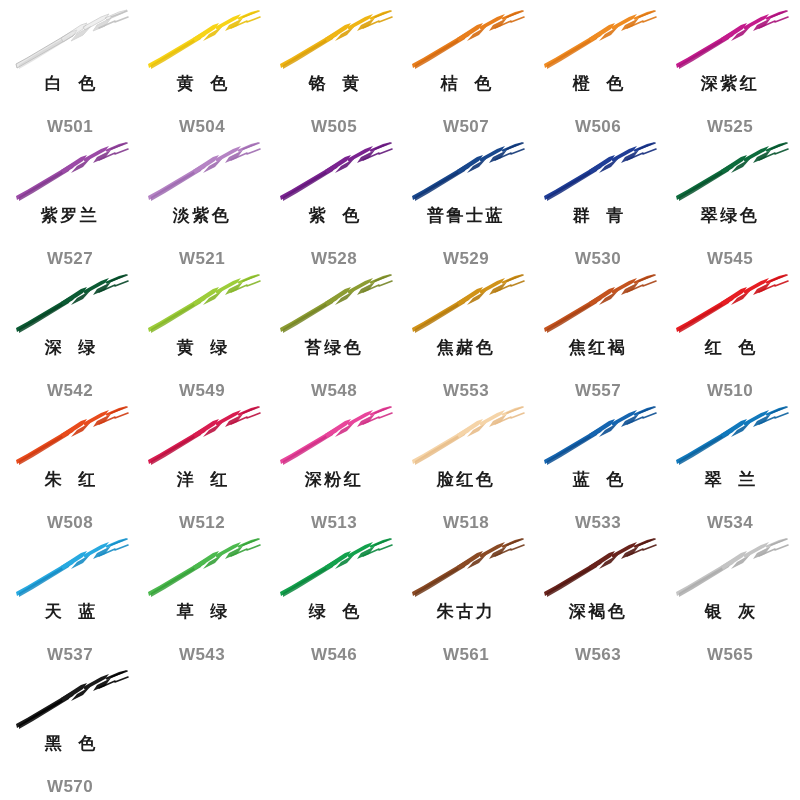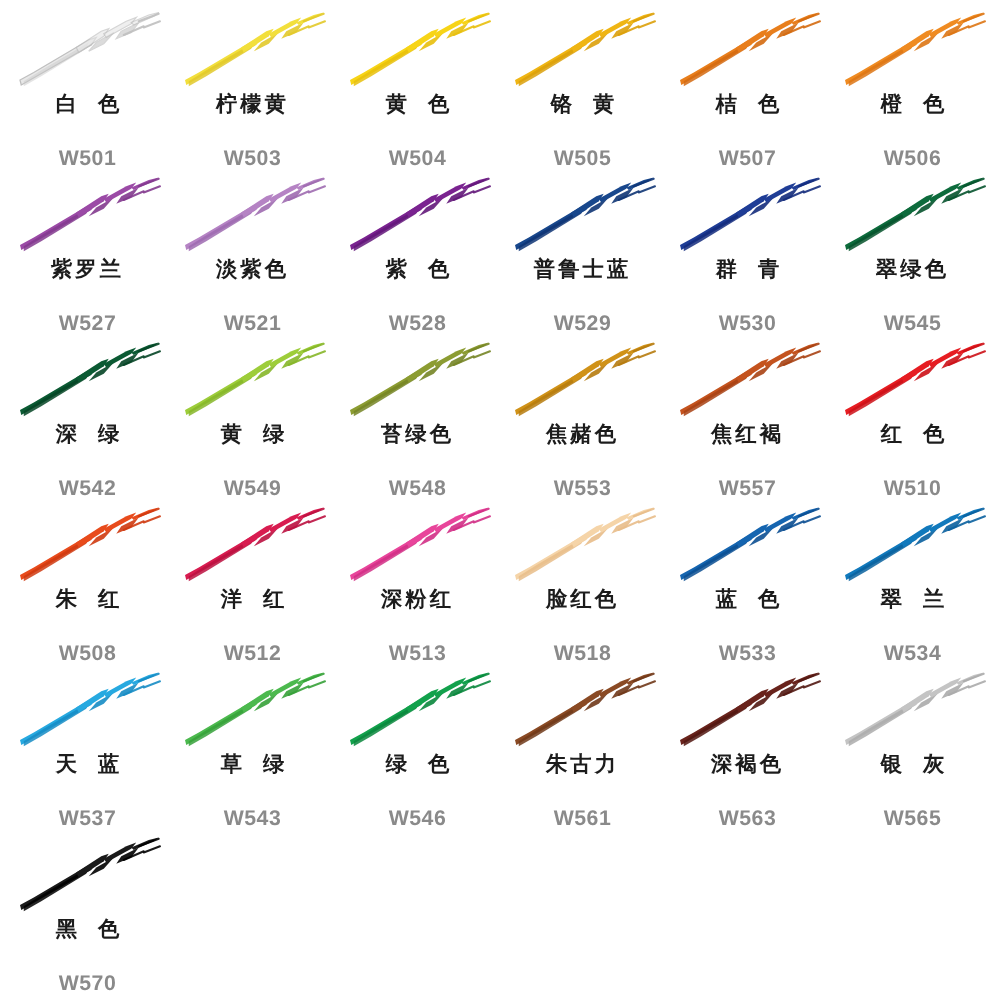--- a/index.html
+++ b/index.html
@@ -100,38 +100,20 @@
             <path d="M104 14 L117 9" fill="none" stroke="#bfbfbf" stroke-width="1.6" stroke-linecap="round" opacity="0.9"></path>
             <path d="M88 20 L104 13" fill="none" stroke="#bfbfbf" stroke-width="1.6" stroke-linecap="round" opacity="0.9"></path>
           </svg>
         </div>
         <div class="color-name wide">白 色</div>
         <div class="color-code">W501</div>
       </div>
       <div class="swatch-cell">
         <div class="stroke-wrap">
           <svg viewBox="0 0 118 66">
-            <path d="M6 60 L20 52 L62 28 L66 22 L60 24 L16 50 L5 56 Z" fill="#f2df3c"></path>
-            <path d="M8 57 L24 47 L60 26 L58 31 L22 53 L8 61 Z" fill="#e2c92a" opacity="0.85"></path>
-            <path d="M52 34 L72 21 L76 15 L70 17 L50 30 Z" fill="#f2df3c" opacity="1"></path>
-            <path d="M66 26 L80 18 L72 27 L60 33 Z" fill="#e2c92a" opacity="0.9"></path>
-            <path d="M74 22 L94 11 L98 6 L90 9 L72 19 Z" fill="#f2df3c" opacity="1"></path>
-            <path d="M86 17 L100 10 L94 18 L82 23 Z" fill="#e2c92a" opacity="0.9"></path>
-            <path d="M96 12 L112 5 L116 2 L108 4 L94 10 Z" fill="#f2df3c" opacity="1"></path>
-            <path d="M100 9 L116 3" fill="none" stroke="#e2c92a" stroke-width="1.6" stroke-linecap="round" opacity="0.9"></path>
-            <path d="M104 14 L117 9" fill="none" stroke="#e2c92a" stroke-width="1.6" stroke-linecap="round" opacity="0.9"></path>
-            <path d="M88 20 L104 13" fill="none" stroke="#e2c92a" stroke-width="1.6" stroke-linecap="round" opacity="0.9"></path>
-          </svg>
-        </div>
-        <div class="color-name">柠檬黄</div>
-        <div class="color-code">W503</div>
-      </div>
-      <div class="swatch-cell">
-        <div class="stroke-wrap">
-          <svg viewBox="0 0 118 66">
             <path d="M6 60 L20 52 L62 28 L66 22 L60 24 L16 50 L5 56 Z" fill="#f7d417"></path>
             <path d="M8 57 L24 47 L60 26 L58 31 L22 53 L8 61 Z" fill="#e8bf0c" opacity="0.85"></path>
             <path d="M52 34 L72 21 L76 15 L70 17 L50 30 Z" fill="#f7d417" opacity="1"></path>
             <path d="M66 26 L80 18 L72 27 L60 33 Z" fill="#e8bf0c" opacity="0.9"></path>
             <path d="M74 22 L94 11 L98 6 L90 9 L72 19 Z" fill="#f7d417" opacity="1"></path>
             <path d="M86 17 L100 10 L94 18 L82 23 Z" fill="#e8bf0c" opacity="0.9"></path>
             <path d="M96 12 L112 5 L116 2 L108 4 L94 10 Z" fill="#f7d417" opacity="1"></path>
             <path d="M100 9 L116 3" fill="none" stroke="#e8bf0c" stroke-width="1.6" stroke-linecap="round" opacity="0.9"></path>
             <path d="M104 14 L117 9" fill="none" stroke="#e8bf0c" stroke-width="1.6" stroke-linecap="round" opacity="0.9"></path>
             <path d="M88 20 L104 13" fill="none" stroke="#e8bf0c" stroke-width="1.6" stroke-linecap="round" opacity="0.9"></path>
@@ -190,20 +172,38 @@
             <path d="M104 14 L117 9" fill="none" stroke="#dd7514" stroke-width="1.6" stroke-linecap="round" opacity="0.9"></path>
             <path d="M88 20 L104 13" fill="none" stroke="#dd7514" stroke-width="1.6" stroke-linecap="round" opacity="0.9"></path>
           </svg>
         </div>
         <div class="color-name wide">橙 色</div>
         <div class="color-code">W506</div>
       </div>
       <div class="swatch-cell">
         <div class="stroke-wrap">
           <svg viewBox="0 0 118 66">
+            <path d="M6 60 L20 52 L62 28 L66 22 L60 24 L16 50 L5 56 Z" fill="#c41b8c"></path>
+            <path d="M8 57 L24 47 L60 26 L58 31 L22 53 L8 61 Z" fill="#a8137a" opacity="0.85"></path>
+            <path d="M52 34 L72 21 L76 15 L70 17 L50 30 Z" fill="#c41b8c" opacity="1"></path>
+            <path d="M66 26 L80 18 L72 27 L60 33 Z" fill="#a8137a" opacity="0.9"></path>
+            <path d="M74 22 L94 11 L98 6 L90 9 L72 19 Z" fill="#c41b8c" opacity="1"></path>
+            <path d="M86 17 L100 10 L94 18 L82 23 Z" fill="#a8137a" opacity="0.9"></path>
+            <path d="M96 12 L112 5 L116 2 L108 4 L94 10 Z" fill="#c41b8c" opacity="1"></path>
+            <path d="M100 9 L116 3" fill="none" stroke="#a8137a" stroke-width="1.6" stroke-linecap="round" opacity="0.9"></path>
+            <path d="M104 14 L117 9" fill="none" stroke="#a8137a" stroke-width="1.6" stroke-linecap="round" opacity="0.9"></path>
+            <path d="M88 20 L104 13" fill="none" stroke="#a8137a" stroke-width="1.6" stroke-linecap="round" opacity="0.9"></path>
+          </svg>
+        </div>
+        <div class="color-name">深紫红</div>
+        <div class="color-code">W525</div>
+      </div>
+      <div class="swatch-cell">
+        <div class="stroke-wrap">
+          <svg viewBox="0 0 118 66">
             <path d="M6 60 L20 52 L62 28 L66 22 L60 24 L16 50 L5 56 Z" fill="#9b4aa6"></path>
             <path d="M8 57 L24 47 L60 26 L58 31 L22 53 L8 61 Z" fill="#833a8e" opacity="0.85"></path>
             <path d="M52 34 L72 21 L76 15 L70 17 L50 30 Z" fill="#9b4aa6" opacity="1"></path>
             <path d="M66 26 L80 18 L72 27 L60 33 Z" fill="#833a8e" opacity="0.9"></path>
             <path d="M74 22 L94 11 L98 6 L90 9 L72 19 Z" fill="#9b4aa6" opacity="1"></path>
             <path d="M86 17 L100 10 L94 18 L82 23 Z" fill="#833a8e" opacity="0.9"></path>
             <path d="M96 12 L112 5 L116 2 L108 4 L94 10 Z" fill="#9b4aa6" opacity="1"></path>
             <path d="M100 9 L116 3" fill="none" stroke="#833a8e" stroke-width="1.6" stroke-linecap="round" opacity="0.9"></path>
             <path d="M104 14 L117 9" fill="none" stroke="#833a8e" stroke-width="1.6" stroke-linecap="round" opacity="0.9"></path>
             <path d="M88 20 L104 13" fill="none" stroke="#833a8e" stroke-width="1.6" stroke-linecap="round" opacity="0.9"></path>

